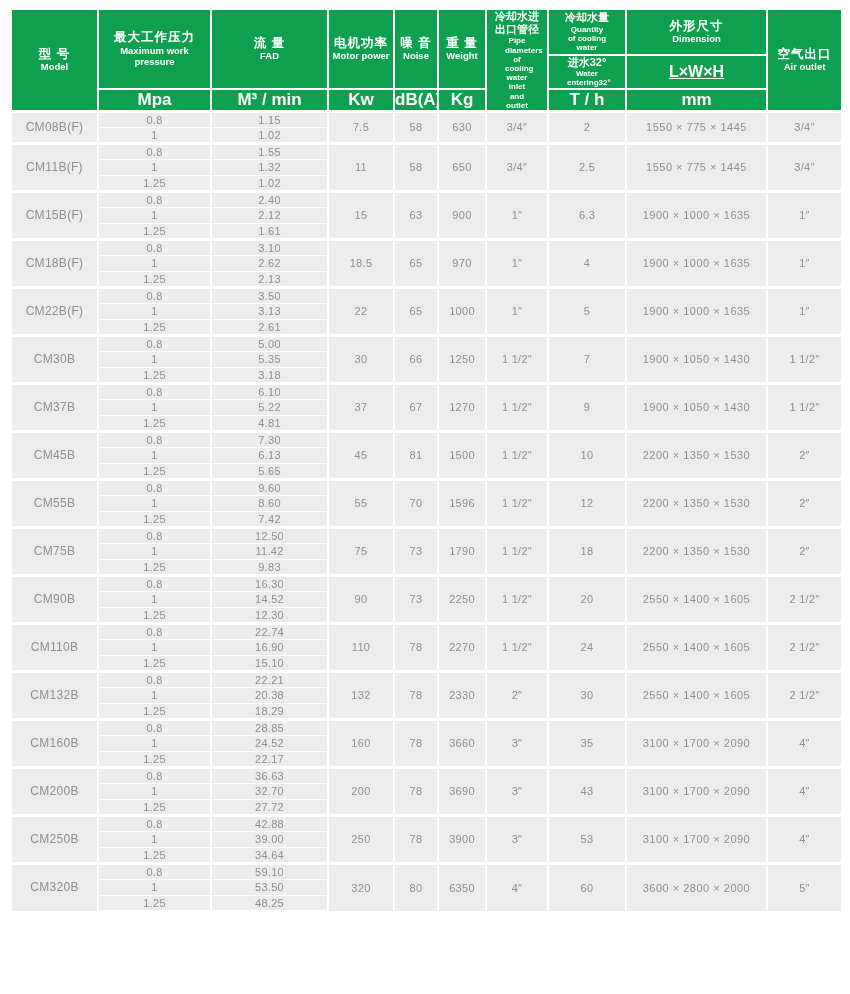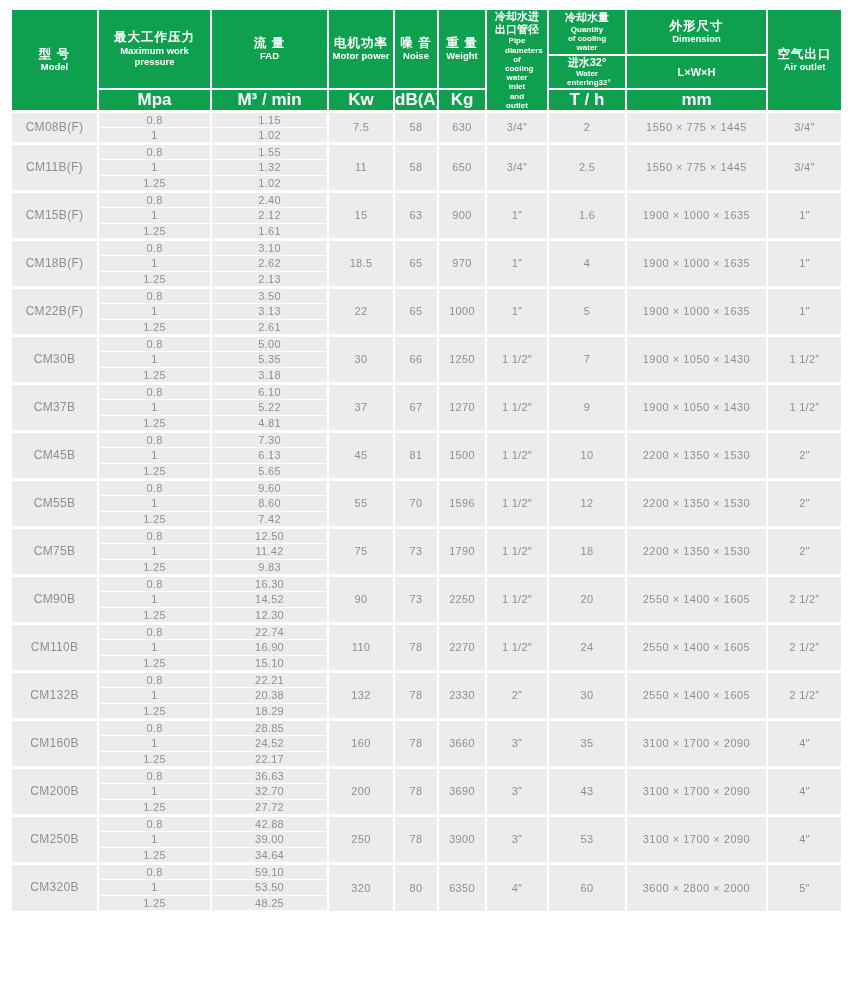--- a/index.html
+++ b/index.html
@@ -29,21 +29,21 @@
     overflow:hidden;
   }
   tr.hr1 th{height:45px;}
   tr.hr2 th{height:22px;}
   tr.hr3 th{height:15px;}
   .cn{font-size:12.5px;font-weight:bold;line-height:1.25;letter-spacing:1px;}
   .en{font-size:9.5px;font-weight:bold;line-height:1.12;letter-spacing:0;}
   .en-sm{font-size:8px;font-weight:bold;line-height:1.15;padding:0 18px;}
   .cn-sm{font-size:11px;font-weight:bold;line-height:1.2;}
   .unit{font-size:17px;font-weight:bold;}
-  .lwh{font-size:11px;font-weight:bold;}
+  .lwh{font-size:16px;font-weight:bold;text-decoration:underline;}
   
   tbody td{
     background:var(--row-bg);
     color:var(--txt);
     border-left:2px solid #fff;
     border-right:2px solid #fff;
     border-top:1px solid #fff;
     border-bottom:1px solid #fff;
     height:16px;
     font-size:11px;
@@ -176,21 +176,21 @@
           <td class="cell-fad">1.02</td>
         </tr>
         <tr class="group-start">
           <td class="cell-model" rowspan="3">CM15B(F)</td>
           <td class="cell-pressure">0.8</td>
           <td class="cell-fad">2.40</td>
           <td class="cell-motor-power" rowspan="3">15</td>
           <td class="cell-noise" rowspan="3">63</td>
           <td class="cell-weight" rowspan="3">900</td>
           <td class="cell-pipe-diameter" rowspan="3">1″</td>
-          <td class="cell-cooling-water" rowspan="3">1.6</td>
+          <td class="cell-cooling-water" rowspan="3">6.3</td>
           <td class="cell-dimension" rowspan="3">1900 × 1000 × 1635</td>
           <td class="cell-air-outlet" rowspan="3">1″</td>
         </tr>
         <tr>
           <td class="cell-pressure">1</td>
           <td class="cell-fad">2.12</td>
         </tr>
         <tr>
           <td class="cell-pressure">1.25</td>
           <td class="cell-fad">1.61</td>

